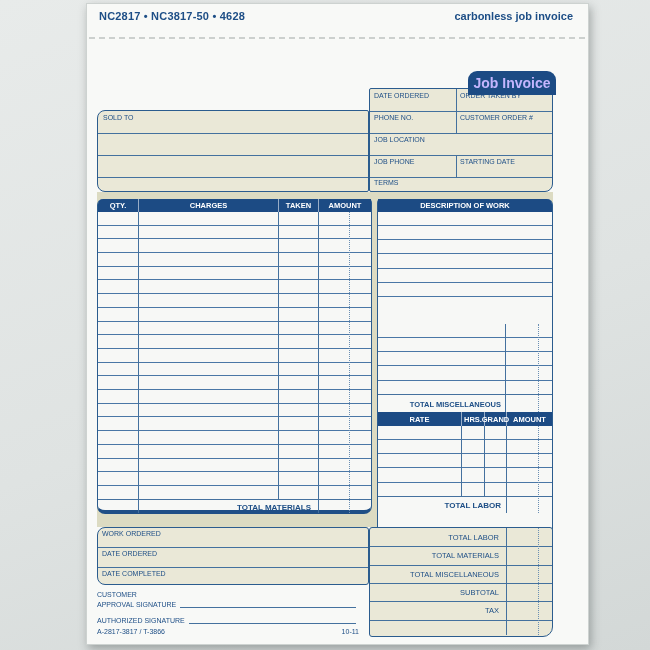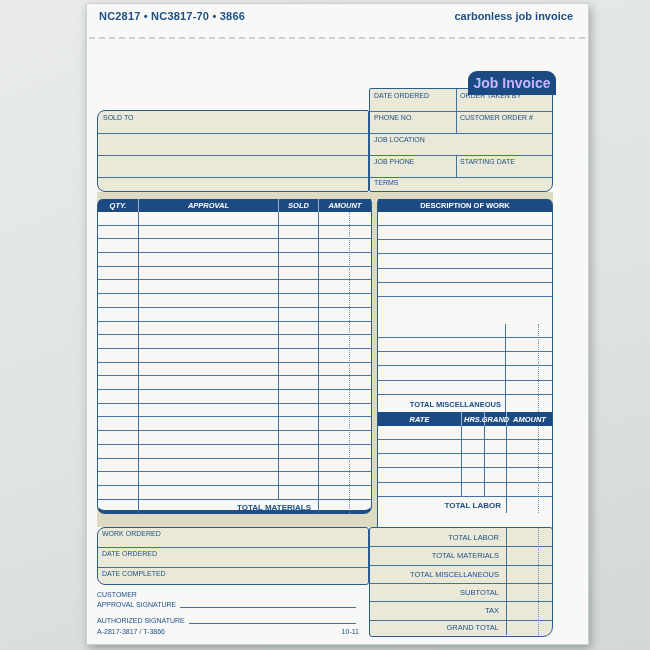--- a/index.html
+++ b/index.html
@@ -32,21 +32,21 @@
   .vline{position:absolute;top:0;bottom:0;width:0;border-left:1px solid #44719e;}
   .vdot{position:absolute;width:0;border-left:1px dotted #6b8fb3;}
   .vsolid{position:absolute;width:0;border-left:1px solid #44719e;}
   
   .khaki{left:97px;top:192px;width:456px;height:335px;background:#dcdbc2;}
   
   .tbl{box-sizing:border-box;background:#f7f8f6;border-left:1.5px solid #2b5c8e;border-right:1.5px solid #2b5c8e;border-bottom:4px solid #1f4f86;}
   .tbl-left{left:97px;top:199px;width:275px;height:315px;border-radius:6px 4px 8px 8px;}
   .tbl-right{left:377px;top:199px;width:176px;height:378px;border-radius:4px 6px 8px 8px;}
   .bar{position:absolute;left:0;right:0;background:#1c4b84;display:flex;color:#fff;font-weight:bold;font-size:7.5px;align-items:center;}
-  .bar .cell{display:flex;align-items:center;justify-content:center;box-sizing:border-box;height:100%;font-style:italic;}
+  .bar .cell{display:flex;align-items:center;justify-content:center;box-sizing:border-box;height:100%;}
   .bar .cell + .cell{border-left:1px solid rgba(255,255,255,.55);}
   .bar-single{justify-content:center;}
   .ruled{position:absolute;left:0;right:0;}
   .ruled14{background-image:repeating-linear-gradient(to bottom,transparent 0,transparent 13.15px,#4a77a6 13.15px,#4a77a6 14.15px);}
   .ruled137{background-image:repeating-linear-gradient(to bottom,transparent 0,transparent 12.7px,#4a77a6 12.7px,#4a77a6 13.7px);}
   .totalrow{position:absolute;left:0;right:0;border-top:1px solid #44719e;}
   .totlabel{position:absolute;font-size:8px;font-weight:bold;color:#1d4e86;text-align:right;}
   
   .bl-box{left:97px;top:527px;width:272px;height:58px;border-radius:8px 3px 3px 8px;}
   .br-box{left:369px;top:527px;width:184px;height:110px;border-radius:3px 3px 10px 3px;}
@@ -55,21 +55,21 @@
   .sigword{font-size:7px;color:#1d4e86;white-space:nowrap;}
   .sigrow{display:flex;align-items:flex-end;}
   .sigline{flex:1;border-bottom:1px solid #44719e;margin-left:4px;height:8px;}
   .footer-row{display:flex;justify-content:space-between;font-size:7px;color:#1d4e86;}
 </style>
 </head>
 <body>
 
 <div class="abs paper"></div>
 
-<div class="abs hdr-left">NC2817 • NC3817-70 • 3866</div>
+<div class="abs hdr-left">NC2817 • NC3817-50 • 4628</div>
 <div class="abs hdr-right">carbonless job invoice</div>
 <div class="abs perforation"></div>
 
 <div class="abs badge">Job Invoice</div>
 
 <div class="abs fieldbox tr-box">
   <div class="hline" style="top:22px"></div>
   <div class="hline" style="top:44px"></div>
   <div class="hline" style="top:66px"></div>
   <div class="hline" style="top:88px"></div>
@@ -90,22 +90,22 @@
   <div class="hline" style="top:22px"></div>
   <div class="hline" style="top:44px"></div>
   <div class="hline" style="top:66px"></div>
 </div>
 
 <div class="abs khaki"></div>
 
 <div class="abs tbl tbl-left">
   <div class="bar" style="top:0;height:13px;border-radius:5px 0 0 0;">
     <div class="cell" style="width:40px">QTY.</div>
-    <div class="cell" style="width:140px">APPROVAL</div>
-    <div class="cell" style="width:40px">SOLD</div>
+    <div class="cell" style="width:140px">CHARGES</div>
+    <div class="cell" style="width:40px">TAKEN</div>
     <div class="cell" style="flex:1">AMOUNT</div>
   </div>
   <div class="ruled ruled137" style="top:13px;height:287px"></div>
   <div class="vsolid" style="left:40px;top:13px;height:301px"></div>
   <div class="vsolid" style="left:180px;top:13px;height:287px"></div>
   <div class="vsolid" style="left:220px;top:13px;height:301px"></div>
   <div class="vdot" style="left:251px;top:13px;height:301px"></div>
   <div class="totalrow" style="top:300px;height:14px">
     <div class="totlabel" style="left:40px;width:173px;top:3px">TOTAL MATERIALS</div>
   </div>
@@ -150,21 +150,20 @@
   <div class="hline" style="top:55px"></div>
   <div class="hline" style="top:73px"></div>
   <div class="hline" style="top:92px"></div>
   <div class="vsolid" style="left:136px;top:0;height:107px"></div>
   <div class="vdot" style="left:168px;top:0;height:107px"></div>
   <div class="totrow-label" style="top:0;height:18px">TOTAL LABOR</div>
   <div class="totrow-label" style="top:18px;height:19px">TOTAL MATERIALS</div>
   <div class="totrow-label" style="top:37px;height:18px">TOTAL MISCELLANEOUS</div>
   <div class="totrow-label" style="top:73px;height:19px">TAX</div>
   <div class="totrow-label" style="top:55px;height:18px">SUBTOTAL</div>
-  <div class="totrow-label" style="top:92px;height:15px">GRAND TOTAL</div>
 </div>
 
 <div class="abs sigword" style="left:97px;top:591px">CUSTOMER</div>
 <div class="abs sigrow" style="left:97px;top:599px;width:259px">
   <span class="sigword">APPROVAL SIGNATURE</span>
   <span class="sigline"></span>
 </div>
 <div class="abs sigrow" style="left:97px;top:615px;width:259px">
   <span class="sigword">AUTHORIZED SIGNATURE</span>
   <span class="sigline"></span>

